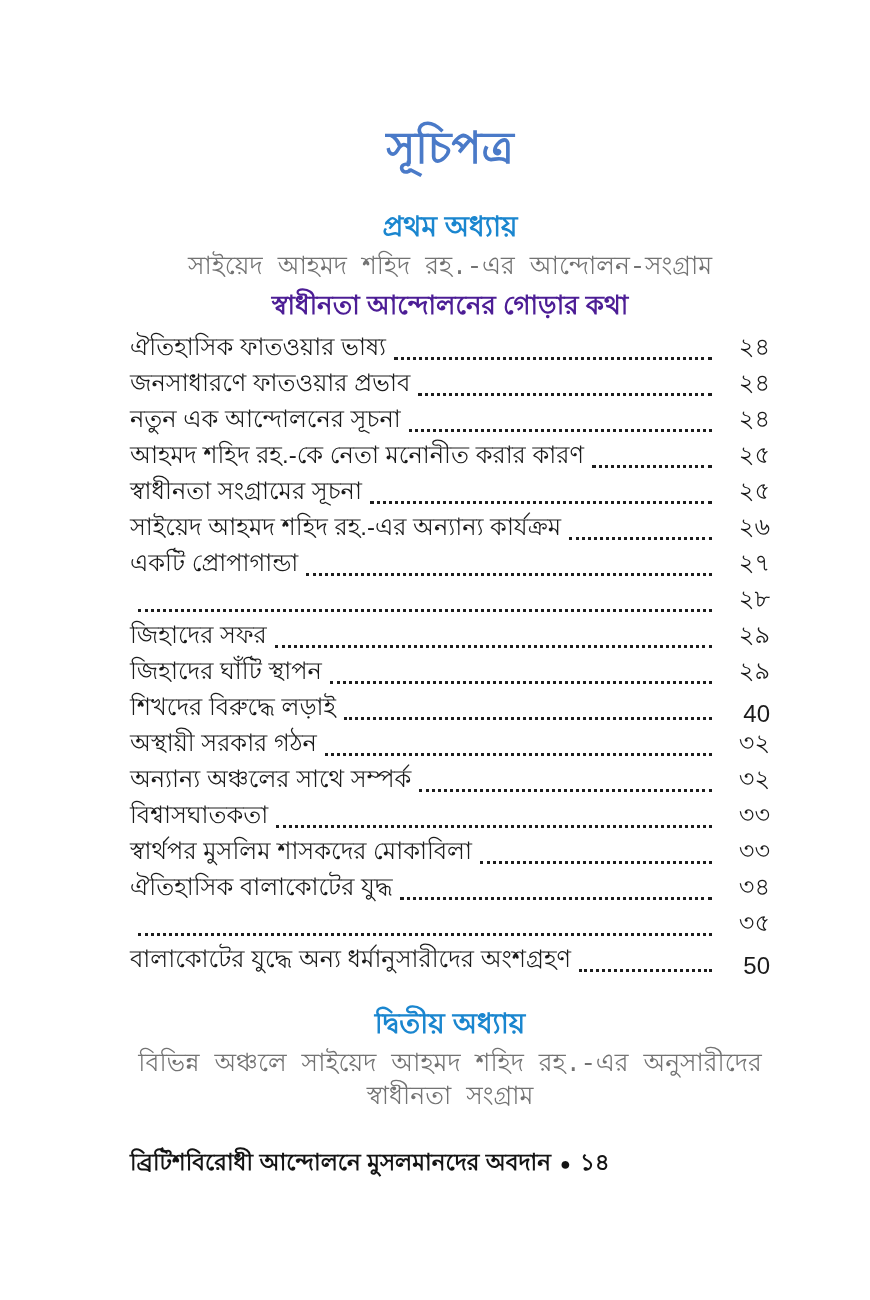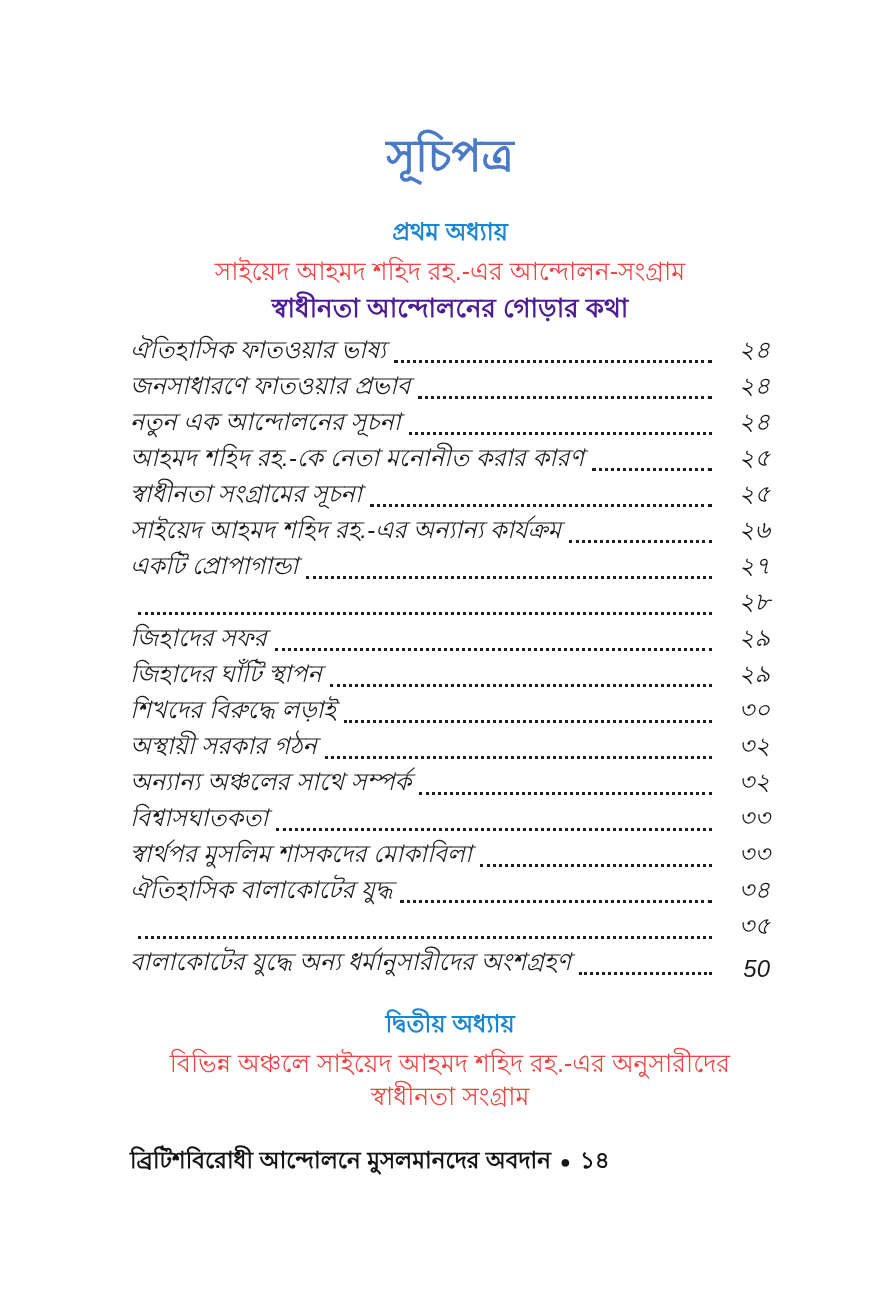--- a/index.html
+++ b/index.html
@@ -9,63 +9,62 @@
   }
   body {
     width: 870px;
     height: 1300px;
     overflow: hidden;
     font-family: "Liberation Sans", "DejaVu Sans", sans-serif;
     color: #1b1b1b;
     position: relative;
   }
   .page {
-    padding: 84px 100px 0 130px;
+    padding: 120px 100px 0 130px;
     box-sizing: border-box;
-    margin-top: 44px;
   }
   .page-title {
     text-align: center;
     font-size: 44px;
     font-weight: bold;
     color: var(--title-blue, #4a7ac8);
     line-height: 1.25;
   }
   .chapter-heading {
     text-align: center;
-    font-size: 24px;
+    font-size: 28px;
     font-weight: bold;
     color: var(--chapter-blue, #1a86cf);
     margin-top: 34px;
     line-height: 1.25;
   }
   .chapter-subtitle {
     text-align: center;
     font-size: 25px;
-    color: #ef4444;
+    color: #737373;
     margin-top: 8px;
     line-height: 1.3;
+    font-family: Liberation Mono, monospace;
   }
   .chapter-subheading {
     text-align: center;
     font-size: 26px;
     font-weight: bold;
     color: #4c1d95;
     margin-top: 4px;
     line-height: 1.3;
   }
   .toc {
     margin-top: 10px;
   }
   .toc-row {
     display: flex;
     align-items: flex-end;
     height: 36px;
     font-size: 24px;
-    font-style: italic;
   }
   .toc-label {
     white-space: nowrap;
   }
   .toc-dots {
     flex: 1;
     min-width: 16px;
     border-bottom: 3px dotted #1e1e1e;
     margin: 0 10px 8px 8px;
   }
@@ -151,21 +150,21 @@
         <span class="toc-page">২৯</span>
       </div>
       <div class="toc-row">
         <span class="toc-label">জিহাদের ঘাঁটি স্থাপন</span>
         <span class="toc-dots"></span>
         <span class="toc-page">২৯</span>
       </div>
       <div class="toc-row">
         <span class="toc-label">শিখদের বিরুদ্ধে লড়াই</span>
         <span class="toc-dots"></span>
-        <span class="toc-page">৩০</span>
+        <span class="toc-page">40</span>
       </div>
       <div class="toc-row">
         <span class="toc-label">অস্থায়ী সরকার গঠন</span>
         <span class="toc-dots"></span>
         <span class="toc-page">৩২</span>
       </div>
       <div class="toc-row">
         <span class="toc-label">অন্যান্য অঞ্চলের সাথে সম্পর্ক</span>
         <span class="toc-dots"></span>
         <span class="toc-page">৩২</span>

